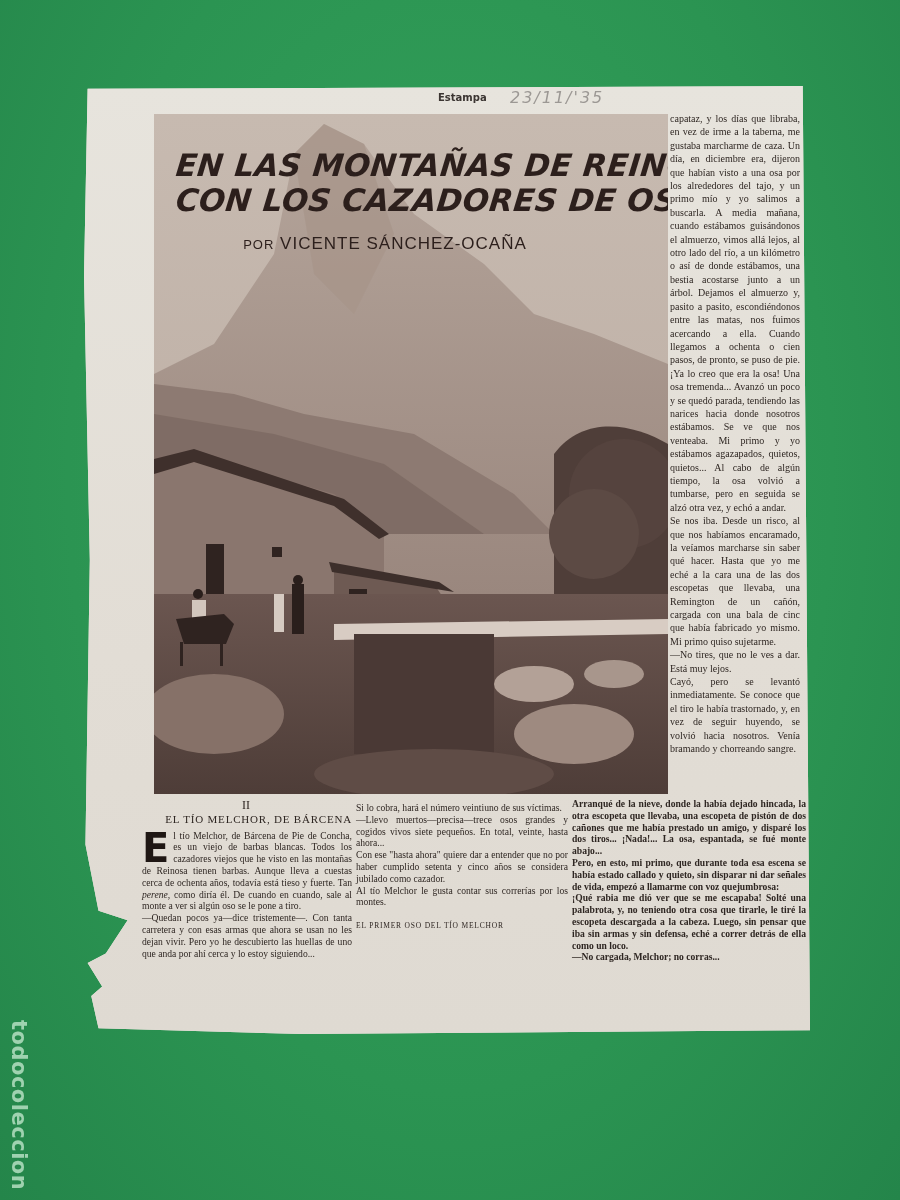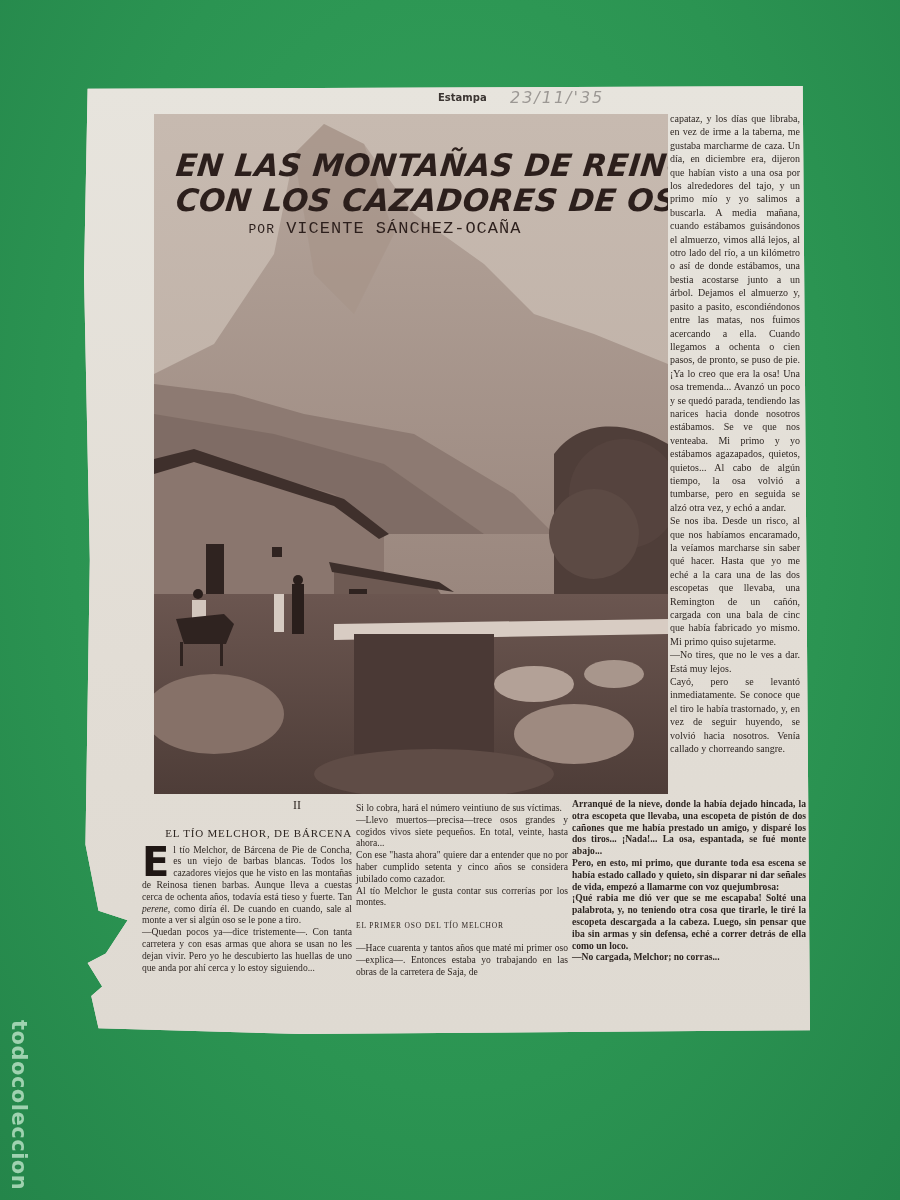--- a/index.html
+++ b/index.html
@@ -47,36 +47,36 @@
     background: linear-gradient(180deg, #c8bbb0 0%, #bcaea4 30%, #a99790 48%, #7a6660 62%, #5d4a45 78%, #7a6861 100%);
   }
   .photo svg { position: absolute; left: 0; top: 0; }
   .title-block { position: absolute; left: 22px; top: 34px; width: 480px; text-align: center; }
   .title-line {
     font-family: "DejaVu Sans", sans-serif; font-weight: bold; font-style: italic;
     font-size: 31px; line-height: 35px; color: #2c1f1c; letter-spacing: 0.3px;
     text-transform: uppercase; transform: skewX(-6deg); white-space: nowrap;
   }
   .byline {
-    font-family: Liberation Mono, monospace; font-size: 17px; color: #2c1f1c;
-    text-transform: uppercase; letter-spacing: 1px; margin-top: 1px; margin-left: -62px;
+    font-family: Liberation Sans, sans-serif; font-size: 17px; color: #2c1f1c;
+    text-transform: uppercase; letter-spacing: 1px; margin-top: 16px; margin-left: -62px;
   }
   .byline .small { font-size: 13px; }
   .right-col {
     position: absolute; left: 586px; top: 26px; width: 130px;
     font-size: 10px; line-height: 13.4px; color: #2e2622; text-align: justify;
     hyphens: manual;
   }
   .right-col p { text-indent: 0; }
   .bottom { position: absolute; top: 712px; left: 58px; width: 660px; height: 200px; }
   .col { position: absolute; top: 0; font-size: 9.6px; line-height: 11.8px; color: #2e2622; text-align: justify; }
   .col1 { left: 0; width: 210px; }
   .col2 { left: 214px; width: 212px; top: 4px; }
   .col3 { left: 430px; width: 234px; top: 0; font-weight: bold; }
-  .roman { text-align: center; font-size: 12px; padding-left: 100px; margin-top: 2px; margin-bottom: 16px; }
+  .roman { text-align: left; font-size: 12px; padding-left: 100px; margin-top: 2px; margin-bottom: 2px; }
   .section-head { text-align: right; font-size: 11px; letter-spacing: 0.8px; text-transform: uppercase; margin-bottom: 4px; }
   .section-head2 { text-align: left; font-size: 7.5px; letter-spacing: 0.8px; text-transform: uppercase; margin: 12px 0 10px; }
   .dropcap {
     float: left; font-size: 40px; line-height: 32px; font-weight: bold; margin: 2px 4px 0 0;
     font-family: "DejaVu Sans", sans-serif; color: #1f1714;
   }
   em { font-style: italic; }
 </style>
 </head>
 <body>
@@ -143,40 +143,39 @@
         <span class="small">por</span>
         <span>Vicente Sánchez-Ocaña</span>
       </div>
     </div>
   </div>
 
   <div class="right-col">
     <p>capataz, y los días que libraba, en vez de irme a la taberna, me gustaba marcharme de caza. Un día, en diciembre era, dijeron que habían visto a una osa por los alrededores del tajo, y un primo mío y yo salimos a buscarla. A media mañana, cuando estábamos guisándonos el almuerzo, vimos allá lejos, al otro lado del río, a un kilómetro o así de donde estábamos, una bestia acostarse junto a un árbol. Dejamos el almuerzo y, pasito a pasito, escondiéndonos entre las matas, nos fuimos acercando a ella. Cuando llegamos a ochenta o cien pasos, de pronto, se puso de pie. ¡Ya lo creo que era la osa! Una osa tremenda... Avanzó un poco y se quedó parada, tendiendo las narices hacia donde nosotros estábamos. Se ve que nos venteaba. Mi primo y yo estábamos agazapados, quietos, quietos... Al cabo de algún tiempo, la osa volvió a tumbarse, pero en seguida se alzó otra vez, y echó a andar.</p>
     <p>Se nos iba. Desde un risco, al que nos habíamos encaramado, la veíamos marcharse sin saber qué hacer. Hasta que yo me eché a la cara una de las dos escopetas que llevaba, una Remington de un cañón, cargada con una bala de cinc que había fabricado yo mismo. Mi primo quiso sujetarme.</p>
     <p>—No tires, que no le ves a dar. Está muy lejos.</p>
-    <p>Cayó, pero se levantó inmediatamente. Se conoce que el tiro le había trastornado, y, en vez de seguir huyendo, se volvió hacia nosotros. Venía callado y chorreando sangre.</p>
+    <p>Cayó, pero se levantó inmediatamente. Se conoce que el tiro le había trastornado, y, en vez de seguir huyendo, se volvió hacia nosotros. Venía bramando y chorreando sangre.</p>
   </div>
 
   <div class="bottom">
     <div class="col col1">
       <div class="roman">II</div>
       <div class="section-head">El tío Melchor, de Bárcena</div>
       <p>
         <span class="dropcap">E</span><span>l tío Melchor, de Bárcena de Pie de Concha, es un viejo de barbas blancas. Todos los cazadores viejos que he visto en las montañas de Reinosa tienen barbas. Aunque lleva a cuestas cerca de ochenta años, todavía está tieso y fuerte. Tan </span><em>perene</em><span>, como diría él. De cuando en cuando, sale al monte a ver si algún oso se le pone a tiro.</span>
       </p>
       <p>—Quedan pocos ya—dice tristemente—. Con tanta carretera y con esas armas que ahora se usan no les dejan vivir. Pero yo he descubierto las huellas de uno que anda por ahí cerca y lo estoy siguiendo...</p>
     </div>
 
     <div class="col col2">
       <p>Si lo cobra, hará el número veintiuno de sus víctimas.</p>
       <p>—Llevo muertos—precisa—trece osos grandes y cogidos vivos siete pequeños. En total, veinte, hasta ahora...</p>
       <p>Con ese "hasta ahora" quiere dar a entender que no por haber cumplido setenta y cinco años se considera jubilado como cazador.</p>
       <p>Al tío Melchor le gusta contar sus correrías por los montes.</p>
       <div class="section-head2">El primer oso del tío Melchor</div>
-      <p>—Hace cuarenta y tantos años que maté mi primer oso—explica—. Entonces estaba yo trabajando en las obras de la carretera de Saja, de</p>
     </div>
 
     <div class="col col3">
       <p>Arranqué de la nieve, donde la había dejado hincada, la otra escopeta que llevaba, una escopeta de pistón de dos cañones que me había prestado un amigo, y disparé los dos tiros... ¡Nada!... La osa, espantada, se fué monte abajo...</p>
       <p>Pero, en esto, mi primo, que durante toda esa escena se había estado callado y quieto, sin disparar ni dar señales de vida, empezó a llamarme con voz quejumbrosa:</p>
       <p>¡Qué rabia me dió ver que se me escapaba! Solté una palabrota, y, no teniendo otra cosa que tirarle, le tiré la escopeta descargada a la cabeza. Luego, sin pensar que iba sin armas y sin defensa, eché a correr detrás de ella como un loco.</p>
       <p>—No cargada, Melchor; no corras...</p>
     </div>
   </div>
 </div>

